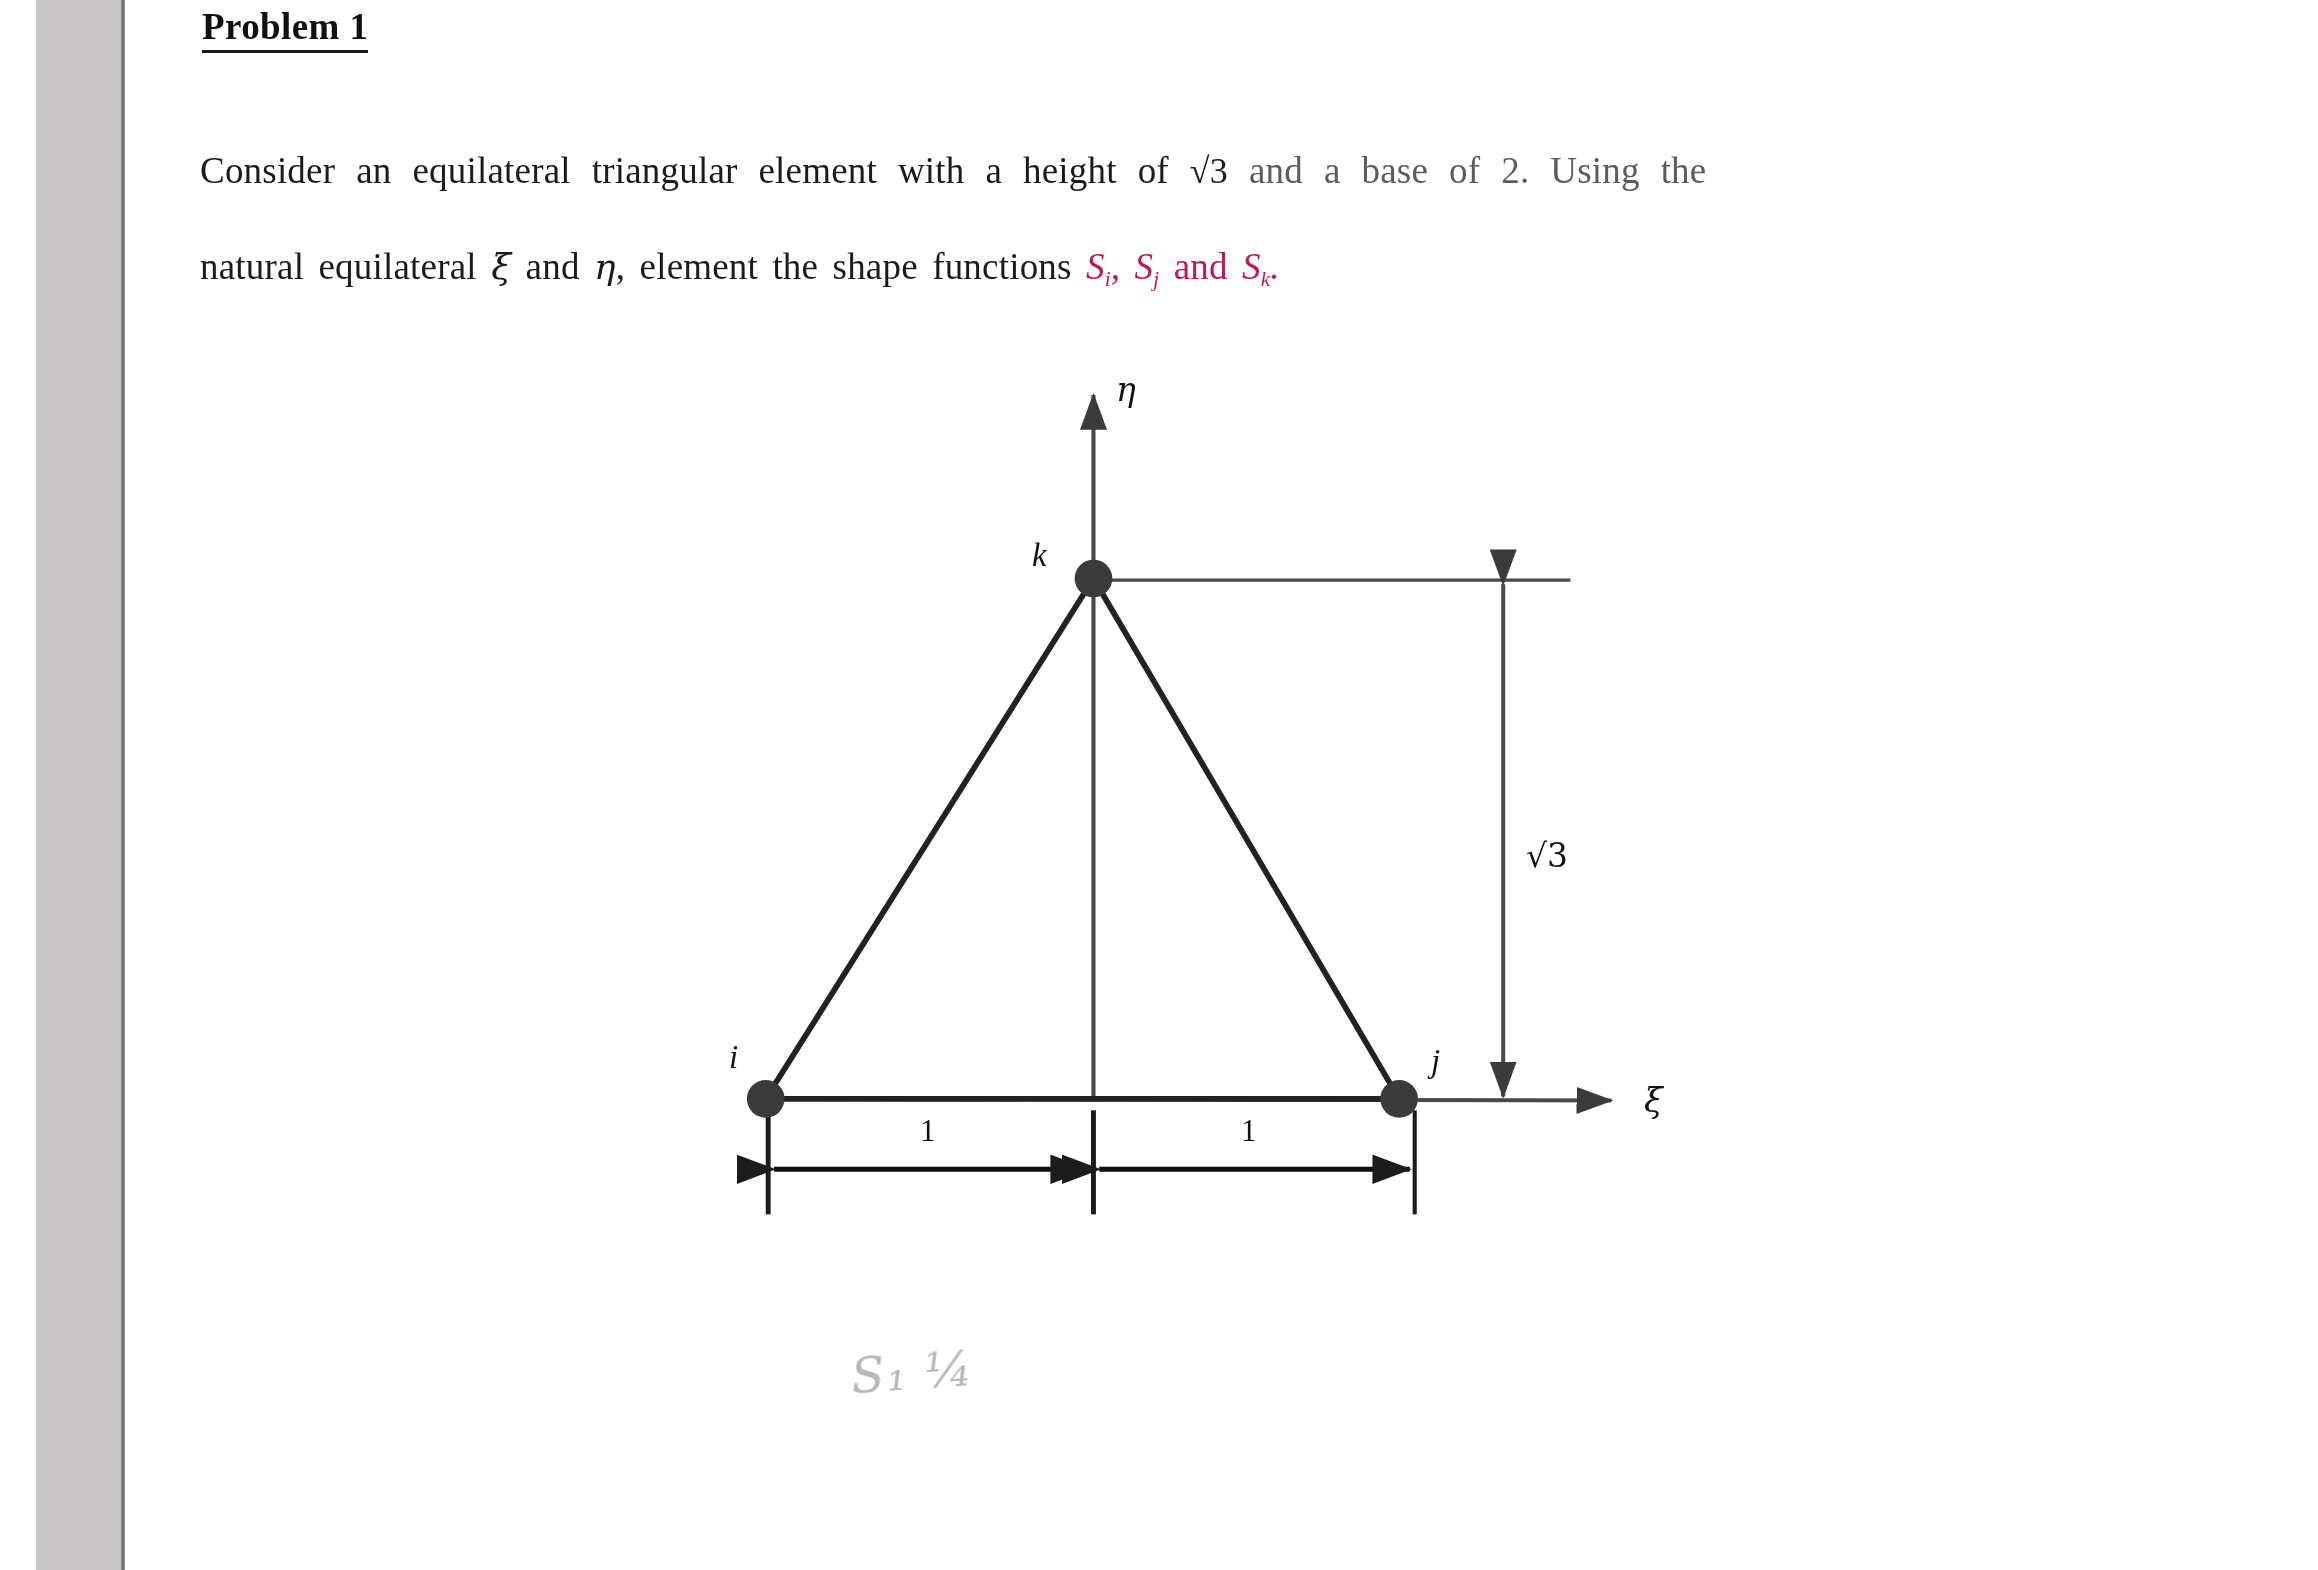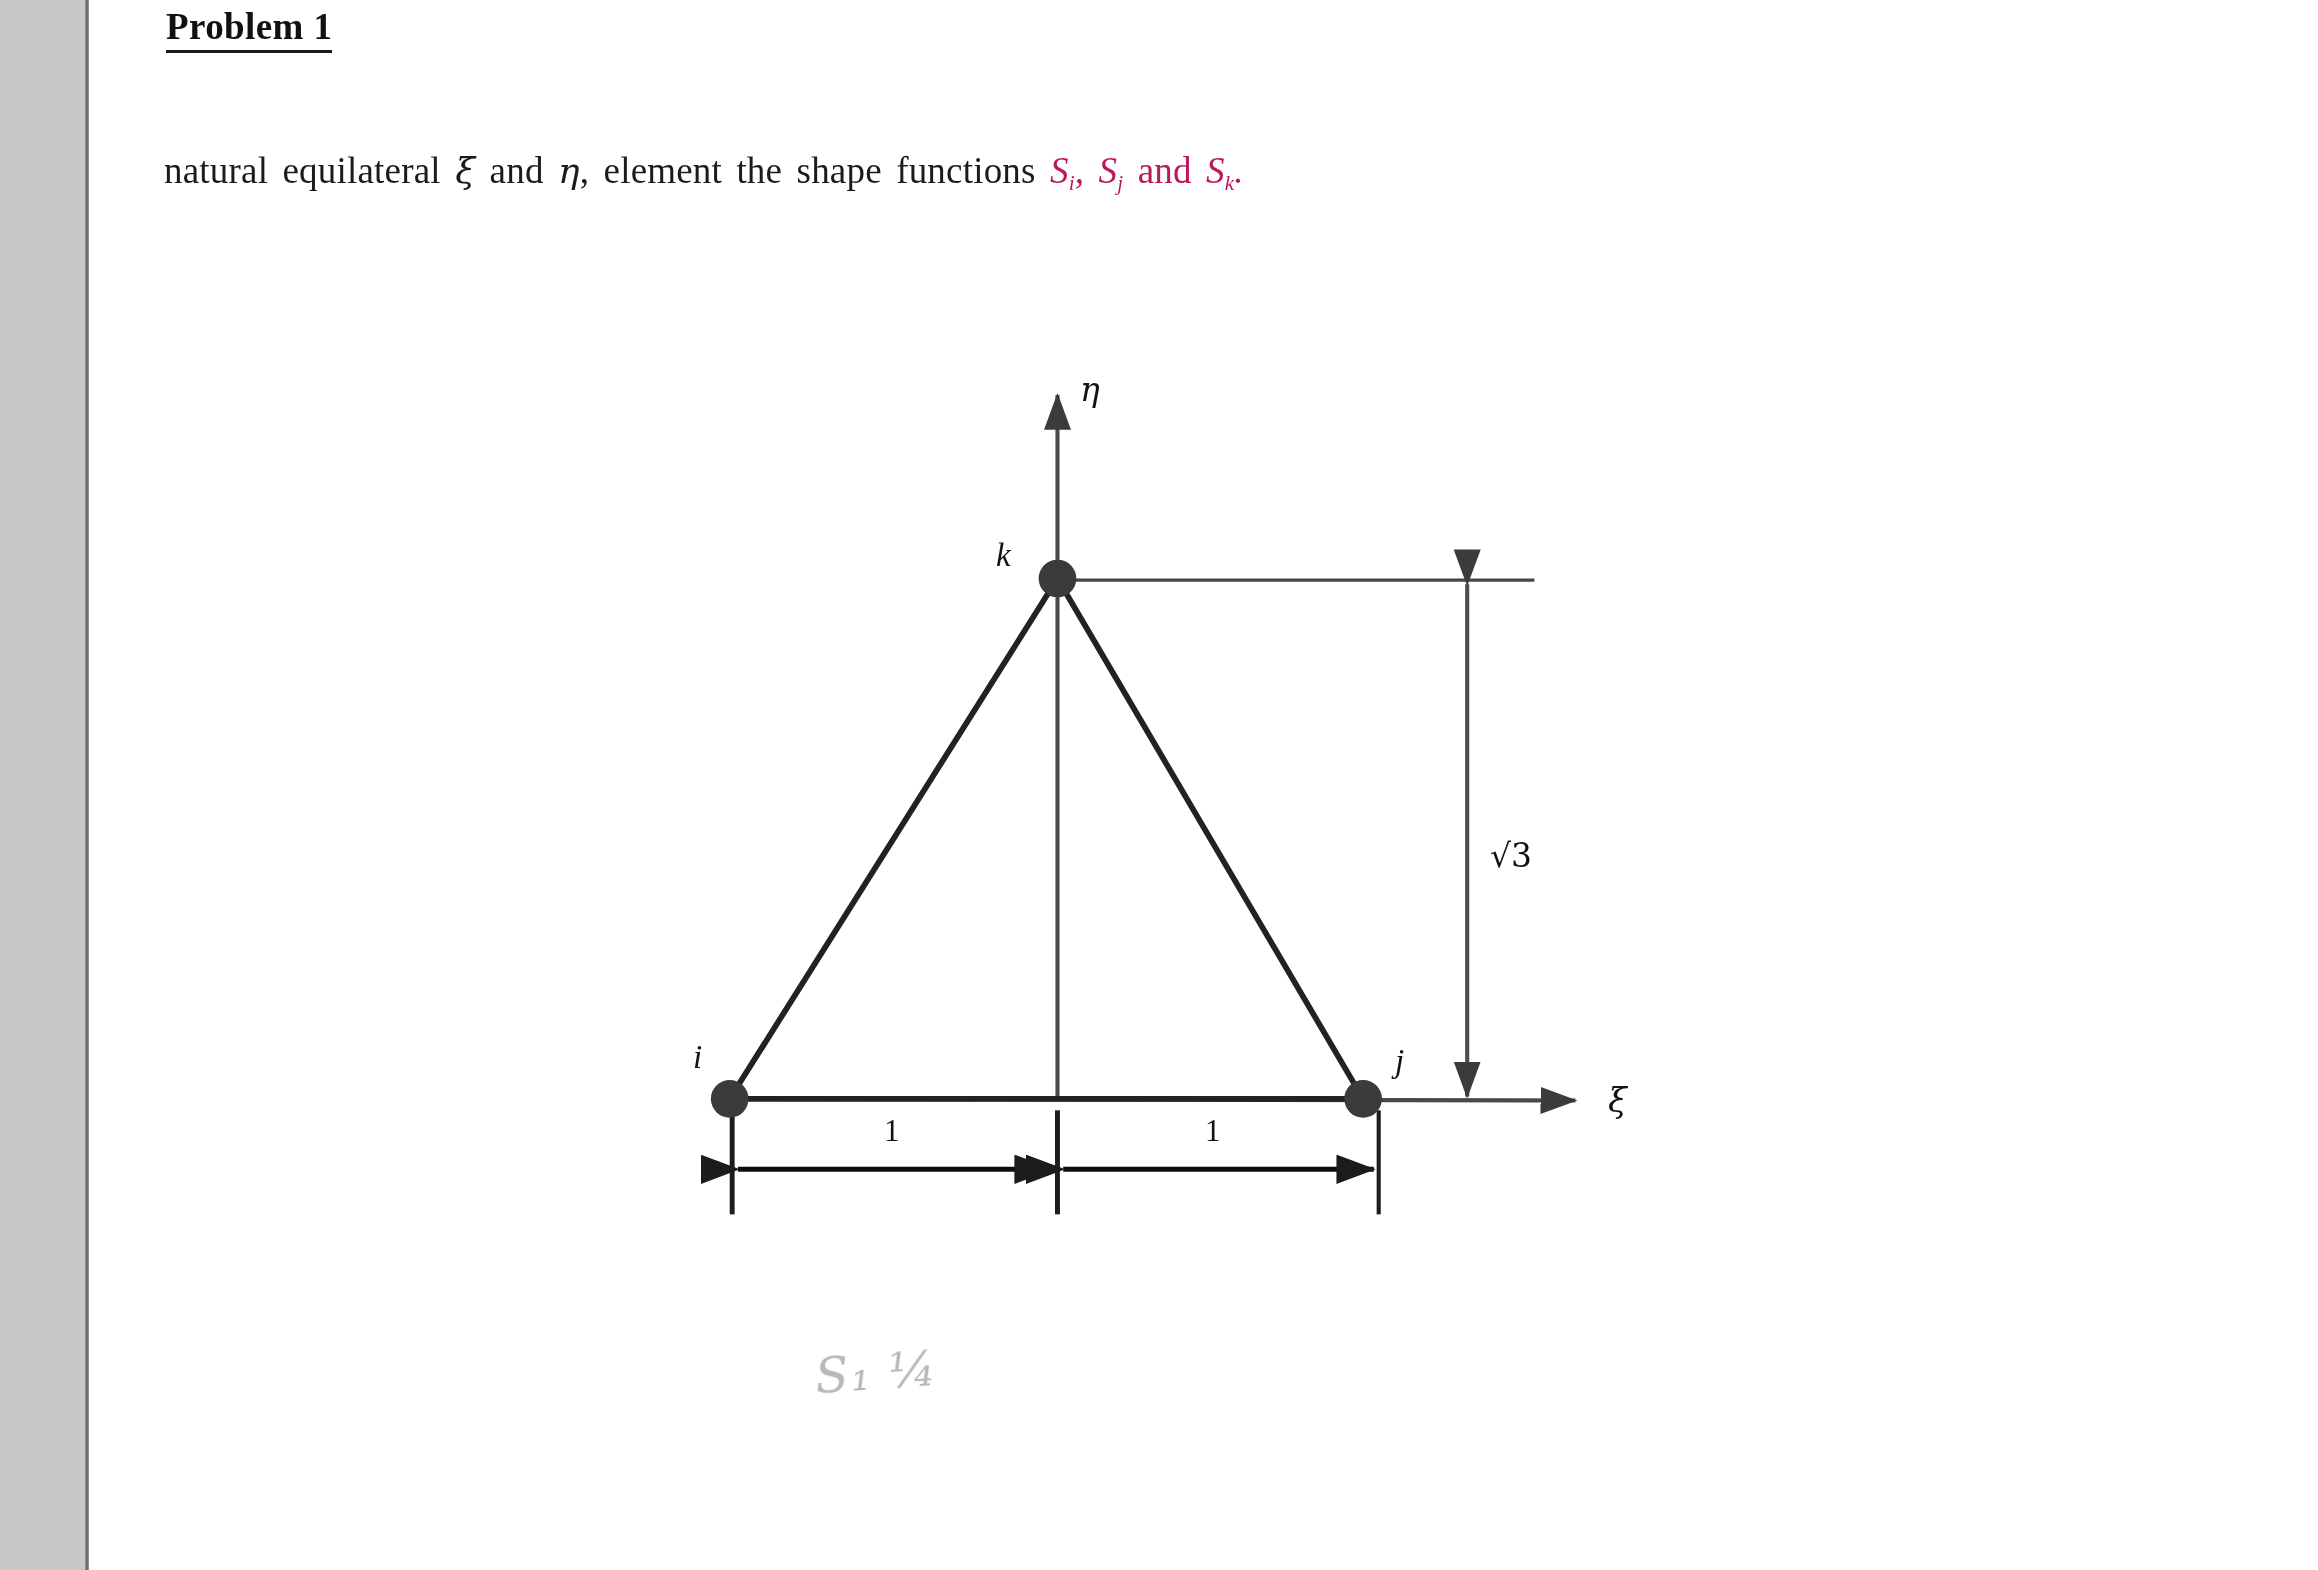--- a/index.html
+++ b/index.html
@@ -12,20 +12,21 @@
     height: 1570px;
     font-family: "Liberation Serif", "DejaVu Serif", serif;
     overflow: hidden;
   }
   .scan {
     position: relative;
     width: 1968px;
     height: 1570px;
     background: #c9c7c8;
     overflow: hidden;
+    margin-left: 36px;
   }
   
   .page {
     position: absolute;
     left: 89px;
     top: 0;
     width: 2141px;
     height: 1570px;
     background: #ffffff;
   }
@@ -144,20 +145,25 @@
 
 <div class="scan">
 
   <div class="page"></div>
   <div class="page-edge-left"></div>
   <div class="page-edge-right"></div>
 
   <div class="prob-title">Problem 1</div>
 
   <div class="para">
+    <span class="ln l1">
+      <span>Consider an equilateral triangular element with a height of</span>
+      <span class="radical">√3</span>
+      <span class="fade">and a base of 2. Using the</span>
+    </span>
     <span class="ln l2">
       <span>natural equilateral</span>
       <span class="gk">ξ</span>
       <span>and</span>
       <span class="gk">η</span><span>, element the shape functions</span>
       <span class="mathi fade2"><span>S</span><span class="sub">i</span>,</span>
       <span class="mathi fade2"><span>S</span><span class="sub">j</span></span>
       <span class="fade2">and</span>
       <span class="mathi fade2"><span>S</span><span class="sub">k</span><span>.</span></span>
     </span>

